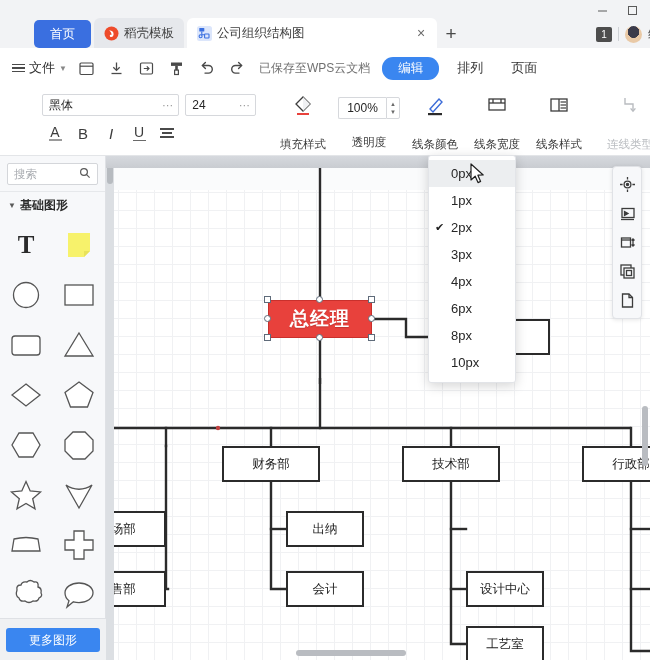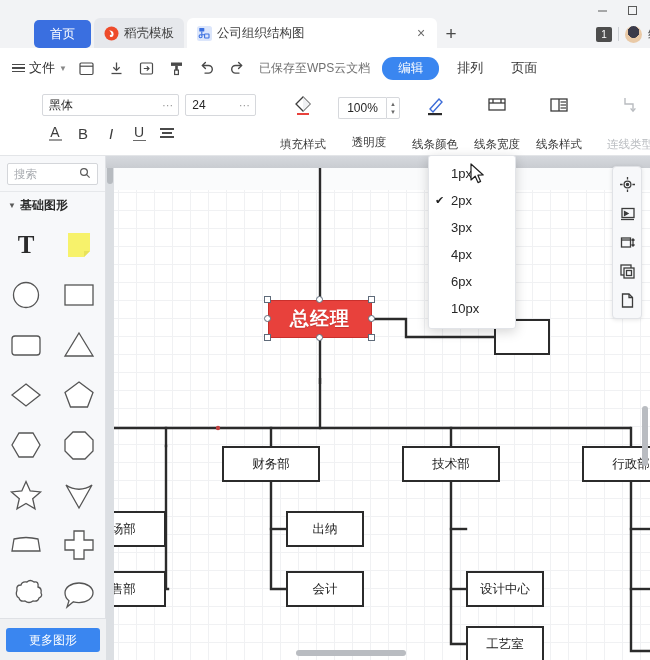--- a/index.html
+++ b/index.html
@@ -758,35 +758,41 @@
     </div>
     <div class="fbico">
       <svg width="17" height="17" viewBox="0 0 17 17" fill="none" stroke="#3c3c3c" stroke-width="1.3">
         <path d="M3.5 2h6.5l3.5 3.5V15h-10z"></path>
           <path d="M10 2v3.5h3.5"></path>
       </svg>
     </div>
   </div>
 
   <div class="dropdown">
+    <div class="dd-item hover">
+      <span>0px</span>
+    </div>
     <div class="dd-item">
       <span>1px</span>
     </div>
     <div class="dd-item">
       <span class="chk">✔</span>
       <span>2px</span>
     </div>
     <div class="dd-item">
       <span>3px</span>
     </div>
     <div class="dd-item">
       <span>4px</span>
     </div>
     <div class="dd-item">
       <span>6px</span>
+    </div>
+    <div class="dd-item">
+      <span>8px</span>
     </div>
     <div class="dd-item">
       <span>10px</span>
     </div>
   </div>
 
   <div class="cursor-arrow">
     <svg width="17" height="22" viewBox="0 0 17 22">
       <path d="M1 1 1 17 5.2 13.2 8 19.6 10.6 18.4 7.9 12.2 13.2 12z" fill="#fff" stroke="#1f1f1f" stroke-width="1.2" stroke-linejoin="round"></path>
     </svg>

